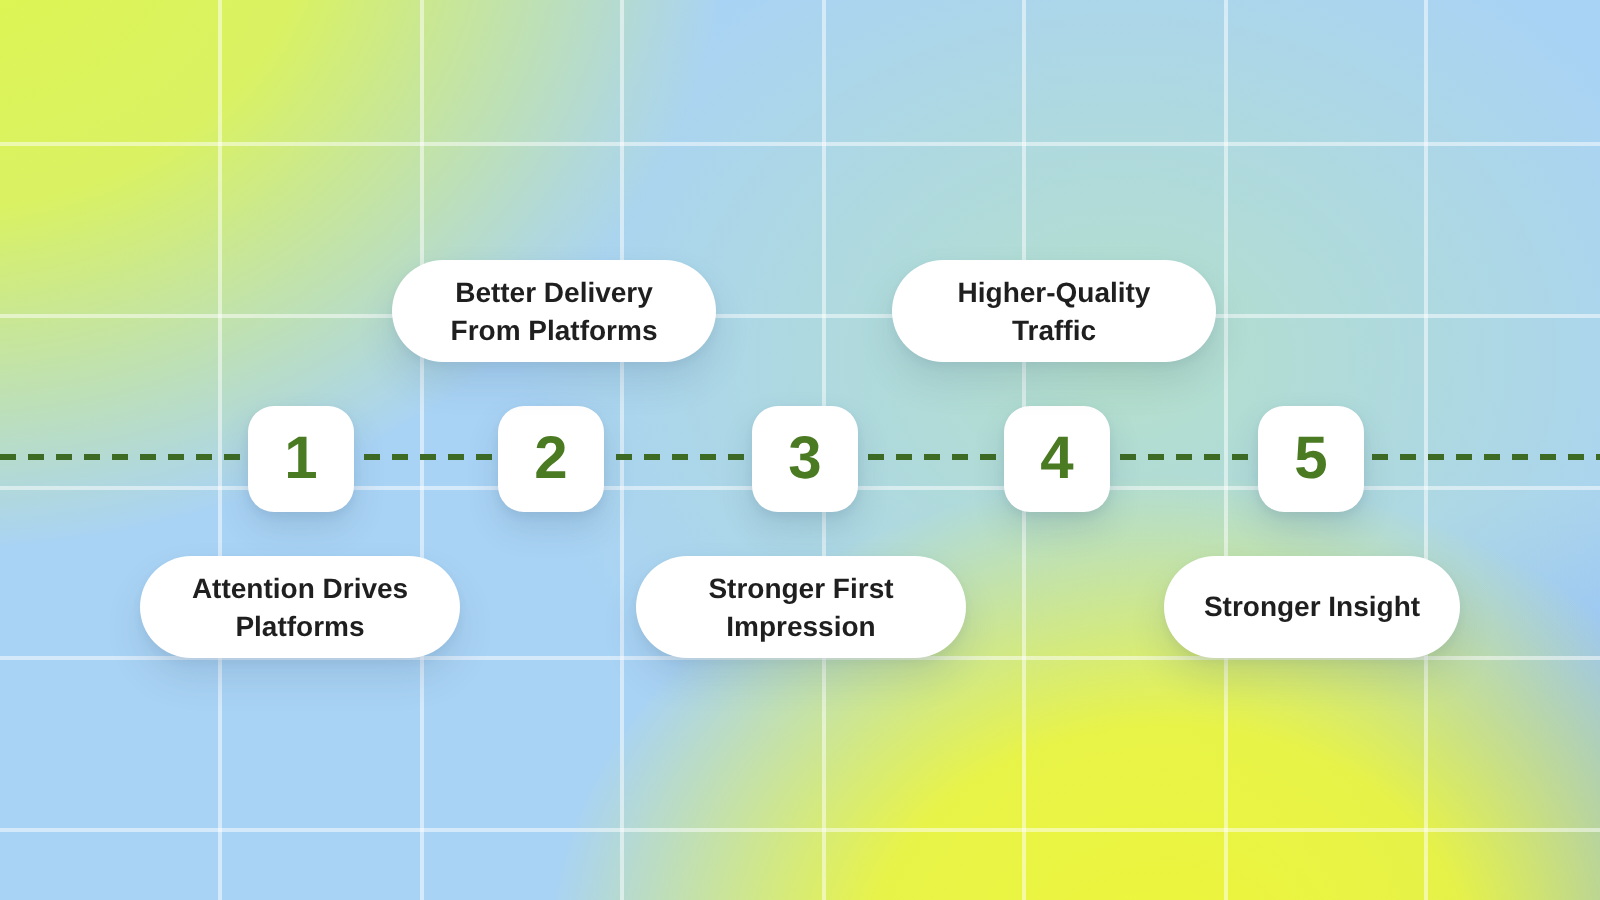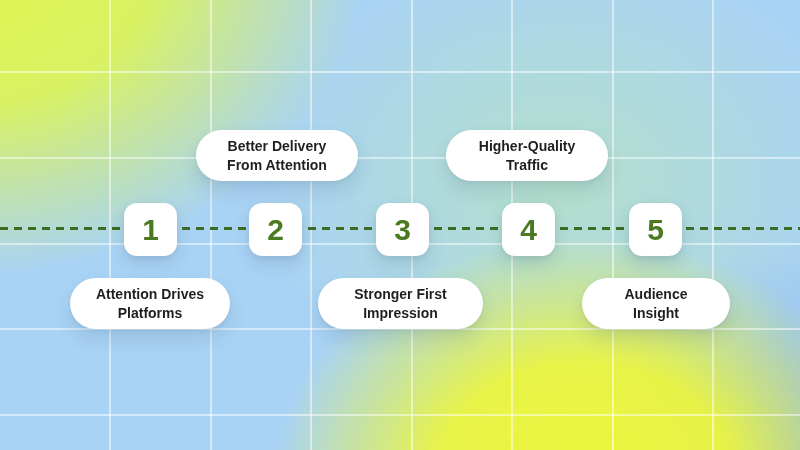--- a/index.html
+++ b/index.html
@@ -94,28 +94,28 @@
 
   <div class="timeline-dash"></div>
 
   <div class="numbox box-1">1</div>
   <div class="numbox box-2">2</div>
   <div class="numbox box-3">3</div>
   <div class="numbox box-4">4</div>
   <div class="numbox box-5">5</div>
 
   <div class="pill pill-step2">
-    <span>Better Delivery From Attention</span>
+    <span>Better Delivery From Platforms</span>
   </div>
   <div class="pill pill-step4">
     <span>Higher-Quality Traffic</span>
   </div>
   <div class="pill pill-step1">
     <span>Attention Drives Platforms</span>
   </div>
   <div class="pill pill-step3">
     <span>Stronger First Impression</span>
   </div>
   <div class="pill pill-step5">
-    <span>Audience Insight</span>
+    <span>Stronger Insight</span>
   </div>
 
 </div>
 
 </body></html>

